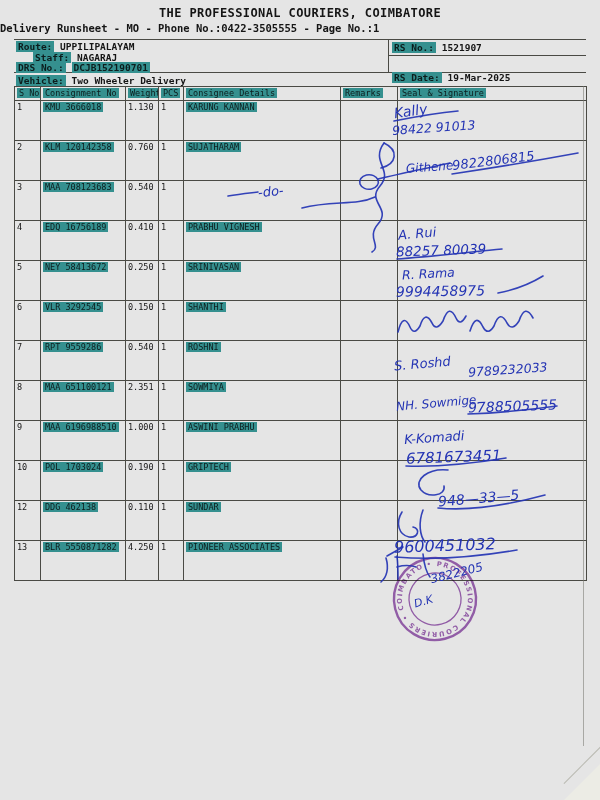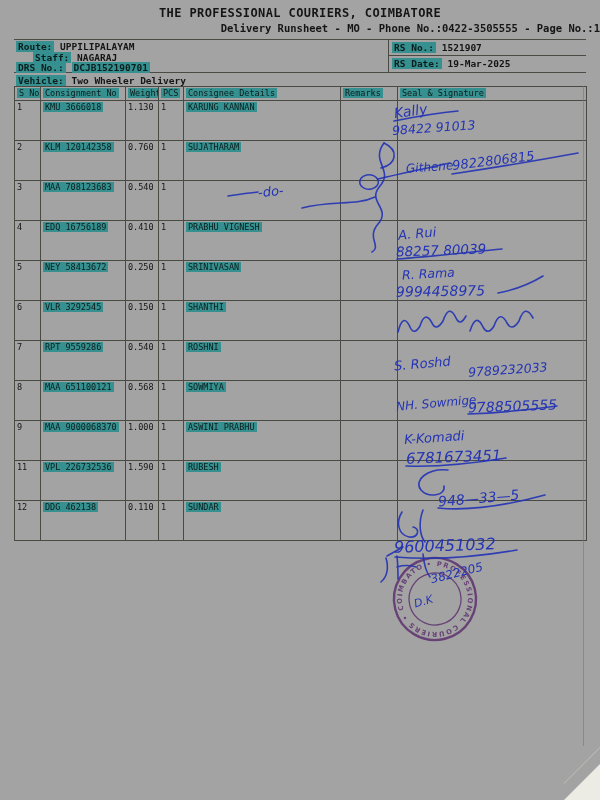--- a/index.html
+++ b/index.html
@@ -2,25 +2,25 @@
 <html style="--hl: #35908f; --ink: #2434b4; --stamp: #8b41a8; --line: #4a4a44;"><head>
 <meta charset="utf-8">
 <style>
   :root{
     --hl:#35908f;
     --ink:#2434b4;
     --stamp:#8b41a8;
     --line:#4a4a44;
   }
   html,body{margin:0;padding:0;background:#ffffff;}
-  .page{position:relative;width:600px;height:800px;background:#a3a3a3;overflow:hidden;
+  .page{position:relative;width:600px;height:800px;background:#e5e5e5;overflow:hidden;
         font-family:"DejaVu Sans Mono","Liberation Mono",monospace;color:#151515;}
   .abs{position:absolute;white-space:nowrap;}
   .doc-title{top:6px;left:0;width:100%;text-align:center;font-weight:bold;font-size:12px;letter-spacing:.4px;}
-  .doc-subtitle{top:22px;left:0;width:100%;text-align:right;font-weight:bold;font-size:10.5px;}
+  .doc-subtitle{top:22px;left:0;width:100%;text-align:left;font-weight:bold;font-size:10.5px;}
   .hline{position:absolute;height:1px;background:var(--line);}
   .vline{position:absolute;width:1px;background:var(--line);}
   .info{position:absolute;font-size:9.5px;font-weight:bold;white-space:nowrap;line-height:11px;}
   .chip{background:var(--hl);padding:0 2px;color:#0c1d1d;}
   table.grid{position:absolute;left:14px;top:86px;width:572px;border-collapse:collapse;table-layout:fixed;}
   .grid th,.grid td{border:1px solid var(--line);padding:1px 2px;vertical-align:top;font-size:8.5px;
         font-weight:normal;text-align:left;overflow:hidden;white-space:nowrap;}
   .grid thead tr{height:14px;}
   .grid tbody tr{height:40px;}
   .ink{position:absolute;color:var(--ink);font-family:"DejaVu Sans","Liberation Sans",sans-serif;
@@ -63,21 +63,21 @@
   </div>
   <div class="info" style="top:75px;left:16px;">
     <span class="chip">Vehicle:</span>
     <span>Two Wheeler Delivery</span>
   </div>
 
   <div class="info" style="top:42px;left:392px;">
     <span class="chip">RS No.:</span>
     <span>1521907</span>
   </div>
-  <div class="info" style="top:58px;left:392px;">
+  <div class="info" style="top:72px;left:392px;">
     <span class="chip">RS Date:</span>
     <span>19-Mar-2025</span>
   </div>
 
   <table class="grid">
     <colgroup>
       <col style="width:26px">
         <col style="width:85px">
         <col style="width:33px">
         <col style="width:25px">
@@ -156,50 +156,59 @@
         <td><span class="chip">RPT 9559286</span></td>
         <td>0.540</td>
         <td>1</td>
         <td><span class="chip">ROSHNI</span></td>
         <td></td>
         <td></td>
       </tr>
       <tr>
         <td>8</td>
         <td><span class="chip">MAA 651100121</span></td>
-        <td>0.568</td>
+        <td>2.351</td>
         <td>1</td>
         <td><span class="chip">SOWMIYA</span></td>
         <td></td>
         <td></td>
       </tr>
       <tr>
         <td>9</td>
-        <td><span class="chip">MAA 9000068370</span></td>
+        <td><span class="chip">MAA 6196988510</span></td>
         <td>1.000</td>
         <td>1</td>
         <td><span class="chip">ASWINI PRABHU</span></td>
         <td></td>
         <td></td>
       </tr>
       <tr>
-        <td>11</td>
-        <td><span class="chip">VPL 226732536</span></td>
-        <td>1.590</td>
-        <td>1</td>
-        <td><span class="chip">RUBESH</span></td>
+        <td>10</td>
+        <td><span class="chip">POL 1703024</span></td>
+        <td>0.190</td>
+        <td>1</td>
+        <td><span class="chip">GRIPTECH</span></td>
         <td></td>
         <td></td>
       </tr>
       <tr>
         <td>12</td>
         <td><span class="chip">DDG 462138</span></td>
         <td>0.110</td>
         <td>1</td>
         <td><span class="chip">SUNDAR</span></td>
+        <td></td>
+        <td></td>
+      </tr>
+      <tr>
+        <td>13</td>
+        <td><span class="chip">BLR 5550871282</span></td>
+        <td>4.250</td>
+        <td>1</td>
+        <td><span class="chip">PIONEER ASSOCIATES</span></td>
         <td></td>
         <td></td>
       </tr>
     </tbody>
   </table>
 
   <svg class="stamp-svg" width="94" height="94" viewBox="0 0 94 94">
     <g transform="rotate(-14 47 47)" opacity="0.8">
       <circle class="stamp-ring" cx="47" cy="47" r="41" stroke-width="2.4"></circle>
       <circle class="stamp-ring" cx="47" cy="47" r="26" stroke-width="1.3"></circle>

